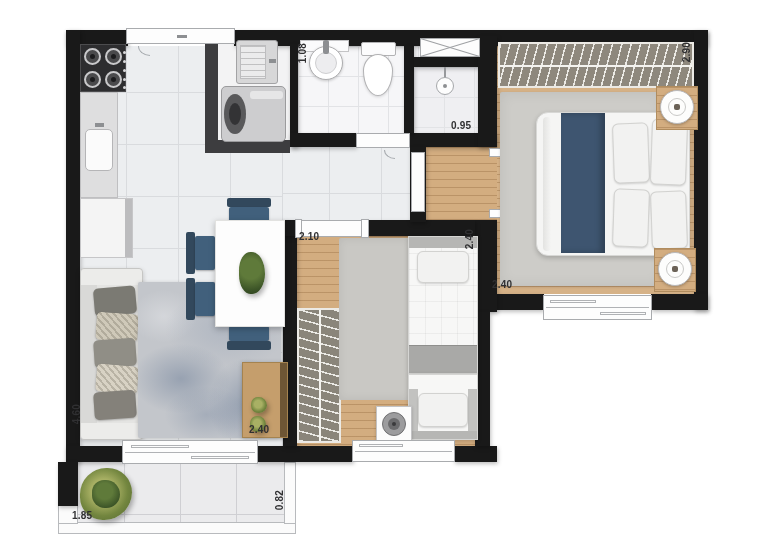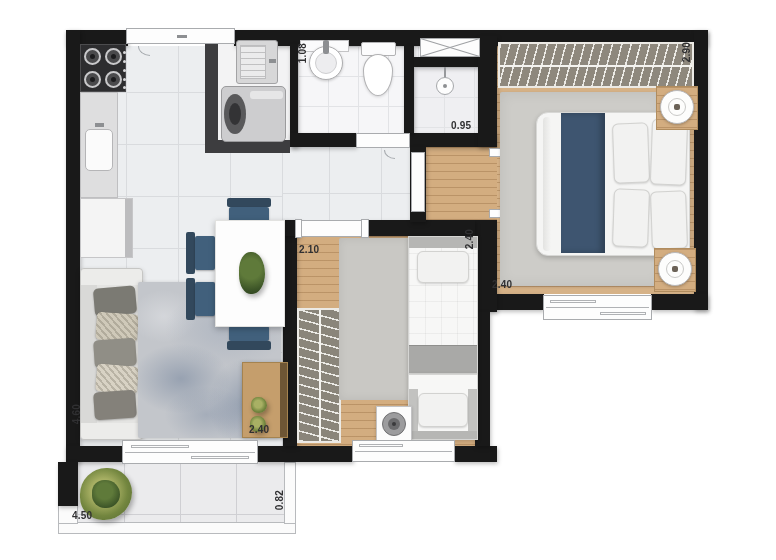--- a/index.html
+++ b/index.html
@@ -292,20 +292,20 @@
   </div>
 
   <div class="greenplant" style="left:80px;top:468px;width:52px;height:52px;border-radius:52% 48% 55% 45%;">
     <div class="greenplant dark" style="left:12px;top:12px;width:28px;height:28px;box-shadow:none;"></div>
   </div>
 
   <span class="label vlabel" style="left:297px;top:43px;">1.08</span>
   <span class="label" style="left:451px;top:120px;">0.95</span>
   <span class="label vlabel" style="left:681px;top:42px;">2.90</span>
   <span class="label" style="left:492px;top:279px;">2.40</span>
-  <span class="label" style="left:299px;top:244px;">2.10</span>
+  <span class="label" style="left:299px;top:231px;">2.10</span>
   <span class="label vlabel" style="left:464px;top:229px;">2.40</span>
   <span class="label vlabel" style="left:71px;top:404px;">4.60</span>
   <span class="label" style="left:249px;top:424px;">2.40</span>
-  <span class="label" style="left:72px;top:510px;">4.50</span>
+  <span class="label" style="left:72px;top:510px;">1.85</span>
   <span class="label vlabel" style="left:274px;top:490px;">0.82</span>
 
 </div>
 
 </body></html>

